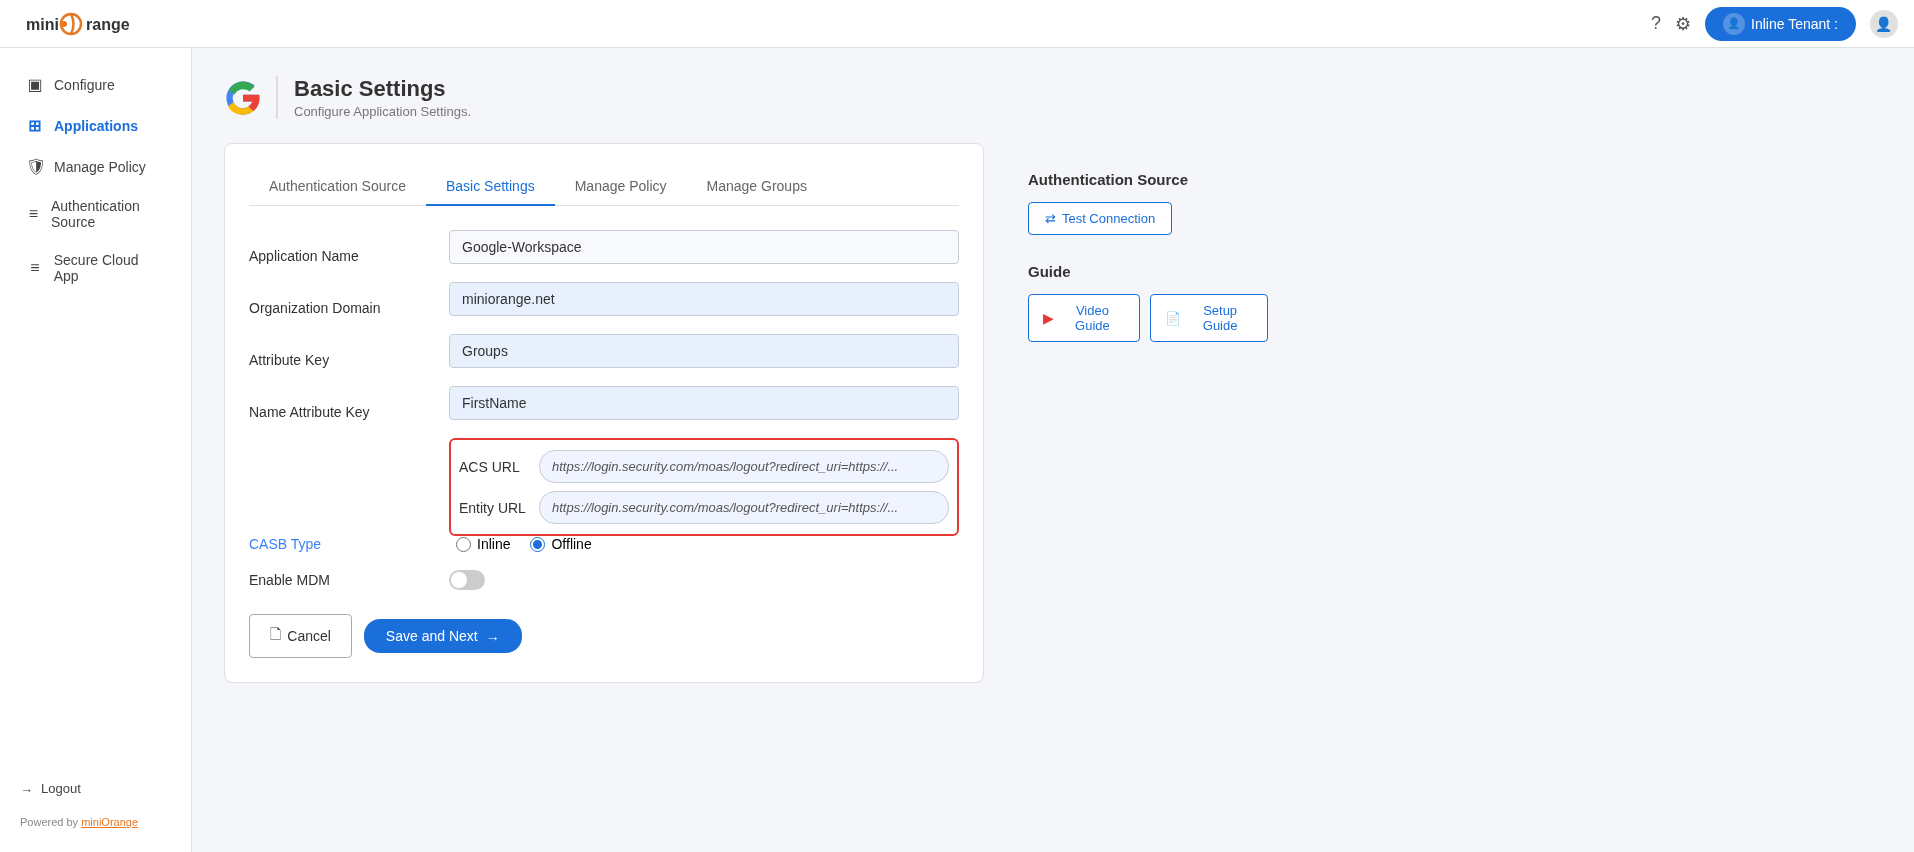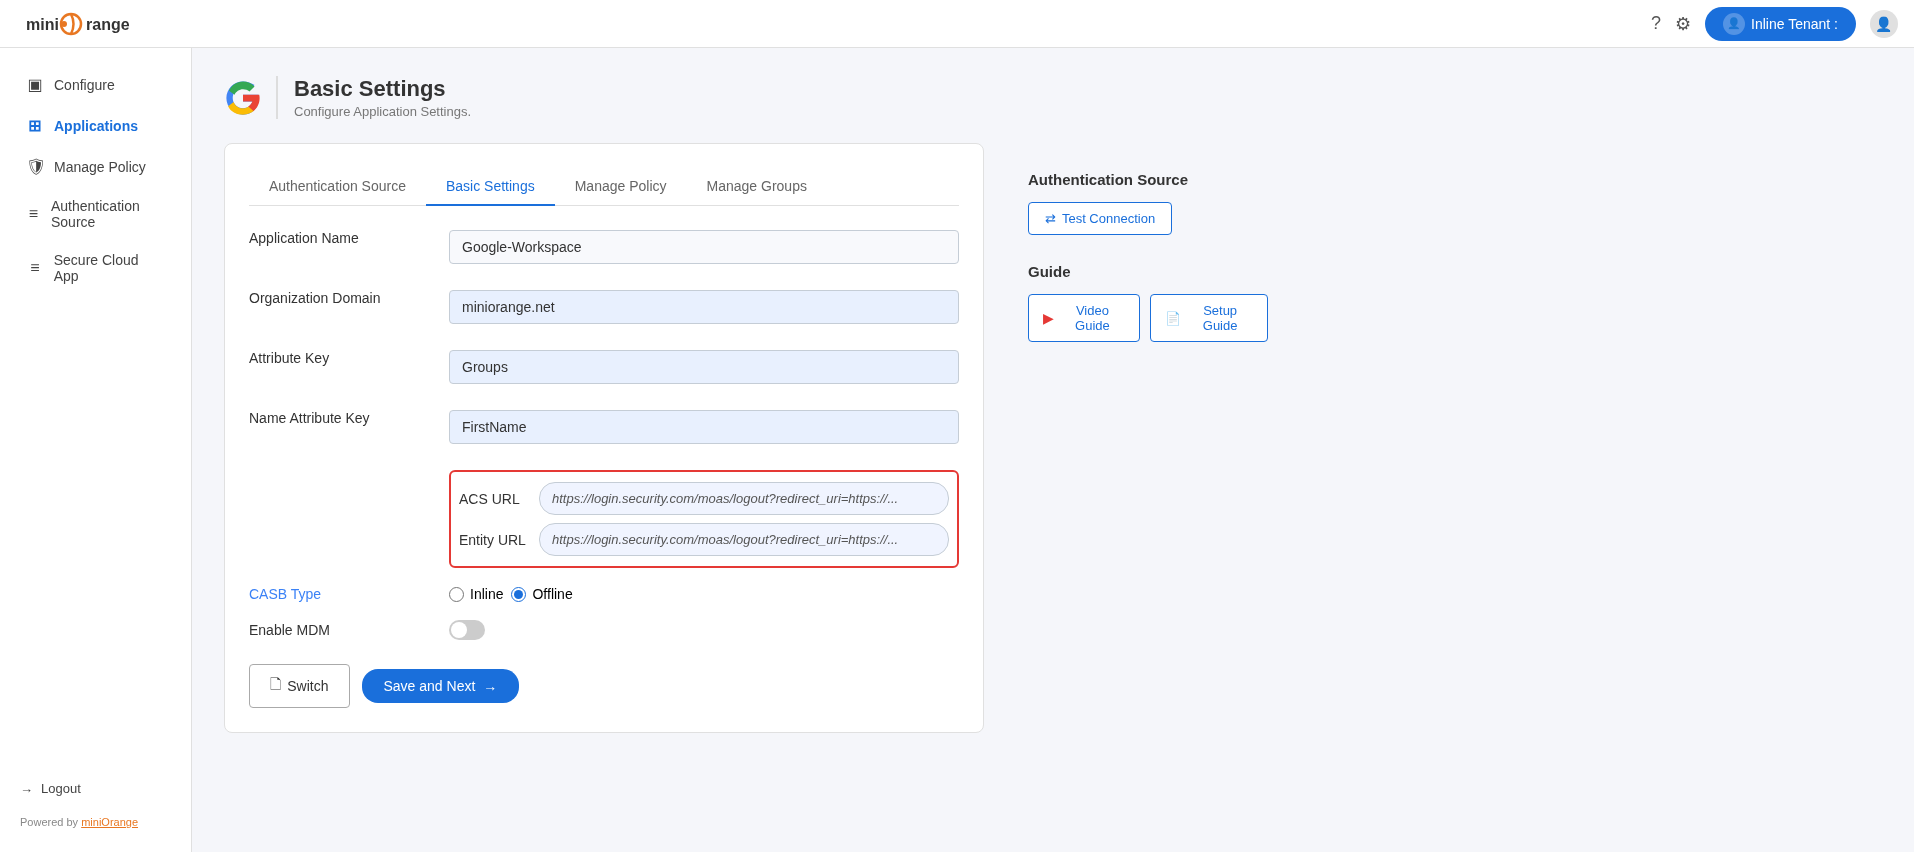--- a/index.html
+++ b/index.html
@@ -85,21 +85,21 @@
       padding: 10px 20px;
       font-size: 14px;
       color: #666;
       cursor: pointer;
       border-bottom: 2px solid transparent;
       margin-bottom: -1px;
     }
     .tab.active { color: #1a6fdb; border-bottom: 2px solid #1a6fdb; font-weight: 500; }
 
     
-    .form-row { display: flex; align-items: flex-start; margin-bottom: 26px; }
+    .form-row { display: flex; align-items: flex-end; margin-bottom: 18px; }
     .form-label { width: 200px; font-size: 14px; color: #333; flex-shrink: 0; }
     .form-input {
       flex: 1;
       border: 1px solid #c5cdd6;
       border-radius: 4px;
       padding: 8px 12px;
       font-size: 14px;
       color: #333;
       background: #f8f9fc;
       outline: none;
@@ -116,21 +116,21 @@
       background: #f0f4ff;
       font-style: italic;
       overflow: hidden;
       text-overflow: ellipsis;
       white-space: nowrap;
     }
 
     
     .casb-row { display: flex; align-items: center; margin-bottom: 18px; }
     .casb-label { width: 200px; font-size: 14px; color: #3b82f6; flex-shrink: 0; }
-    .radio-group { display: flex; align-items: center; gap: 8px; }
+    .radio-group { display: flex; align-items: center; gap: 20px; margin-left: 7px; }
     .radio-option { display: flex; align-items: center; gap: 6px; font-size: 14px; cursor: pointer; }
     .radio-input { accent-color: #1a6fdb; width: 15px; height: 15px; }
 
     
     .mdm-row { display: flex; align-items: center; margin-bottom: 24px; }
     .mdm-label { width: 200px; font-size: 14px; color: #333; flex-shrink: 0; }
     .toggle {
       width: 36px; height: 20px;
       background: #ccc;
       border-radius: 10px;
@@ -330,21 +330,21 @@
         <div class="form-row">
           <label class="form-label">Attribute Key</label>
           <input class="form-input" type="text" style="background: rgb(232, 240, 254);" value="Groups">
         </div>
 
         <div class="form-row">
           <label class="form-label">Name Attribute Key</label>
           <input class="form-input" type="text" style="background: rgb(232, 240, 254);" value="FirstName">
         </div>
 
-        <div style="display:flex; margin-bottom:18px;">
+        <div style="display:flex; ">
           <div style="width:200px; flex-shrink:0;"></div>
           <div style="flex:1; border:2px solid #e53935; border-radius:6px; padding:10px 8px;">
             <div class="url-row">
               <label style="width:80px; font-size:14px; color:#333; flex-shrink:0;">ACS URL</label>
               <input class="url-input" type="text" value="https://login.security.com/moas/logout?redirect_uri=https://..." style="">
             </div>
             <div class="url-row">
               <label style="width:80px; font-size:14px; color:#333; flex-shrink:0;">Entity URL</label>
               <input class="url-input" type="text" value="https://login.security.com/moas/logout?redirect_uri=https://..." style="">
             </div>
@@ -368,21 +368,21 @@
         <div class="mdm-row">
           <label class="mdm-label">Enable MDM</label>
           <div class="toggle">
             <div class="toggle-knob"></div>
           </div>
         </div>
 
         <div class="btn-row">
           <button class="btn-cancel">
             <span>🗋</span>
-            <span>Switch</span>
+            <span>Cancel</span>
           </button>
           <button class="btn-save">
             <span>Save and Next</span>
             <span>→</span>
           </button>
         </div>
       </div>
 
       <div class="right-panel">
 

